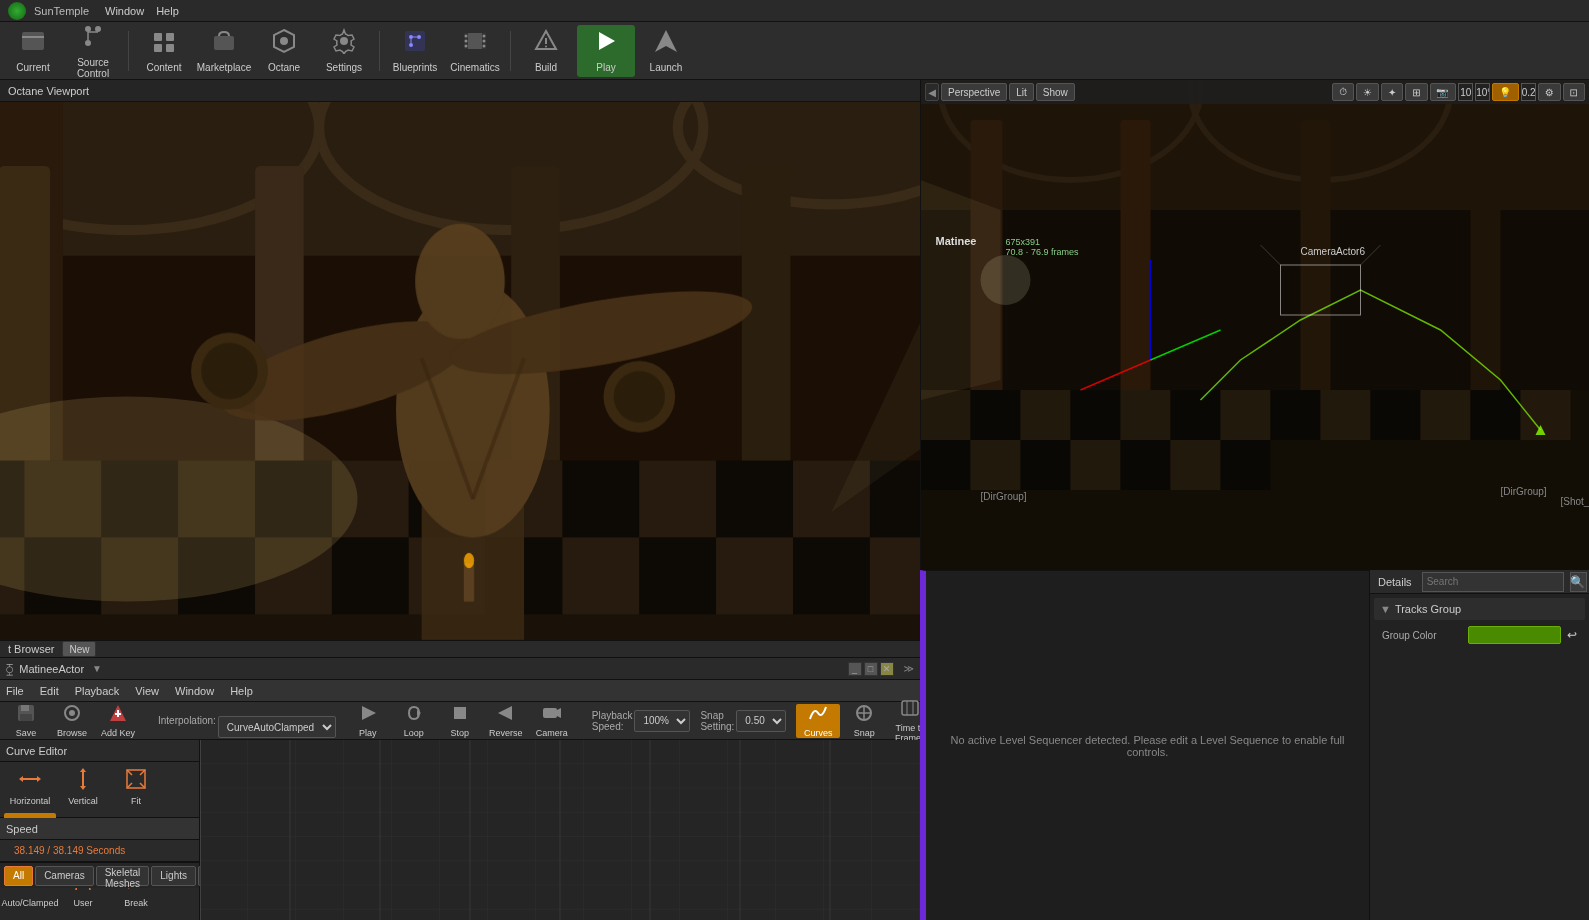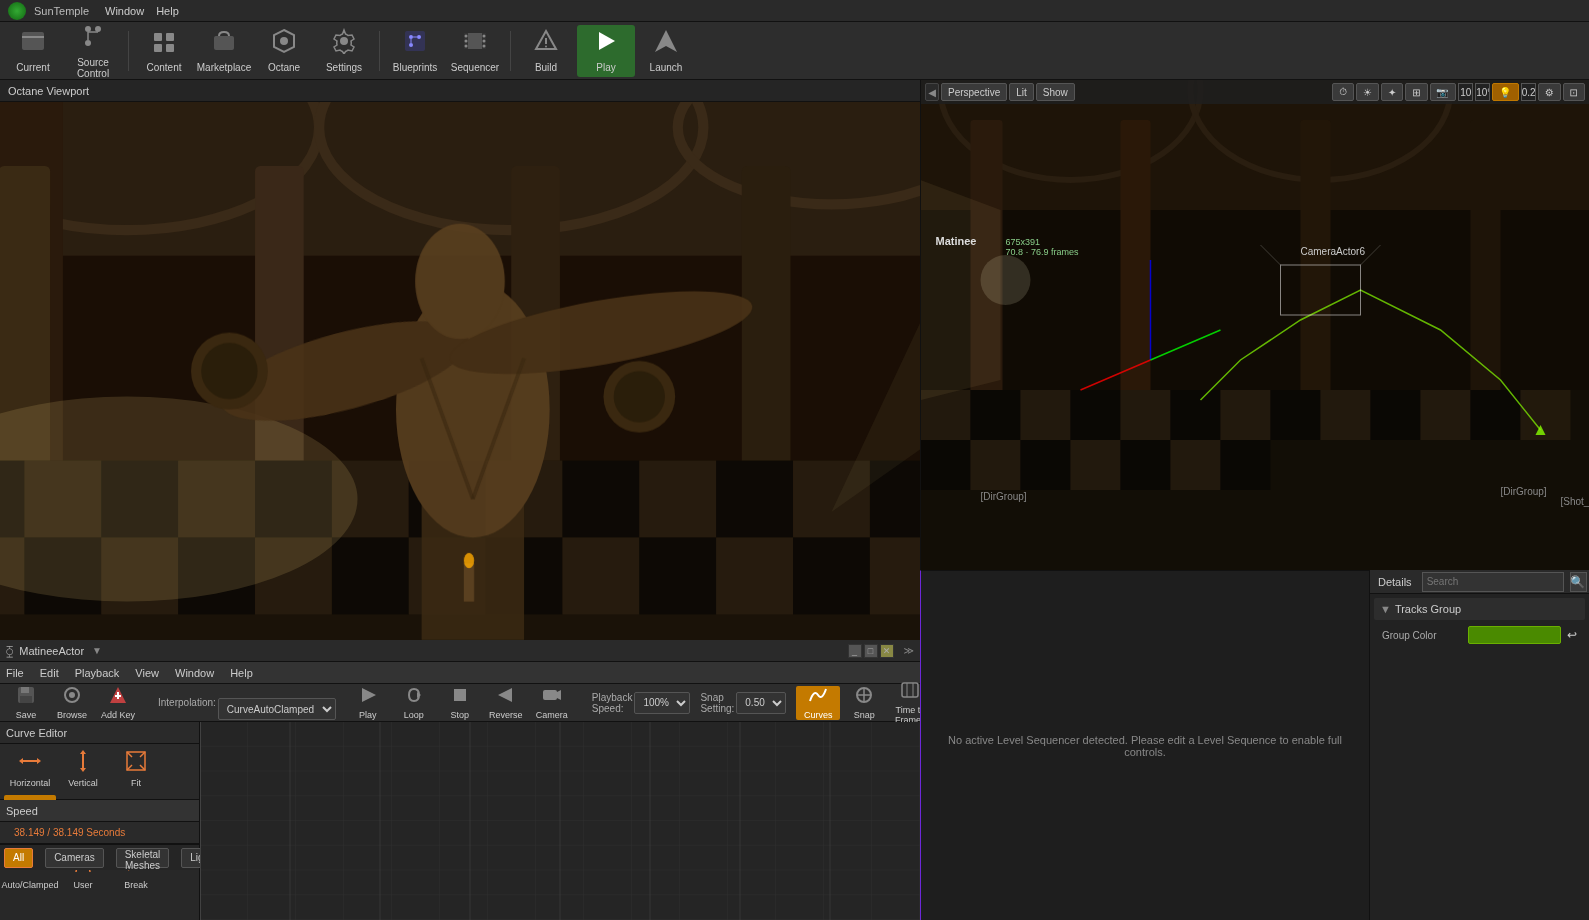--- a/index.html
+++ b/index.html
@@ -238,21 +238,21 @@
       border-bottom: 1px solid #111;
     }
 
     
     #filter-bar {
       background: #252525;
       height: 26px;
       display: flex;
       align-items: center;
       padding: 0 4px;
-      gap: 12px;
+      gap: 2px;
       border-top: 1px solid #111;
     }
     .filter-btn {
       height: 20px;
       padding: 0 8px;
       background: #333;
       border: 1px solid #555;
       color: #ccc;
       font-size: 10px;
       cursor: pointer;
@@ -329,21 +329,21 @@
       width: 15px;
       text-align: center;
     }
 
     
     #sequencer-panel {
       flex: 1;
       background: #1e1e1e;
       display: flex;
       flex-direction: column;
-      border-left: 1px solid #6d28d9;
+      border-left: 6px solid #6d28d9;
       border-top: 1px solid #111;
     }
     #sequencer-msg {
       flex: 1;
       display: flex;
       align-items: center;
       justify-content: center;
       font-size: 11px;
       color: #888;
       text-align: center;
@@ -602,21 +602,21 @@
           <rect x="2" y="5" width="4" height="16" fill="#333"></rect>
           <rect x="20" y="5" width="4" height="16" fill="#333"></rect>
           <circle cx="4" cy="8" r="1.5" fill="#888"></circle>
           <circle cx="4" cy="13" r="1.5" fill="#888"></circle>
           <circle cx="4" cy="18" r="1.5" fill="#888"></circle>
           <circle cx="22" cy="8" r="1.5" fill="#888"></circle>
           <circle cx="22" cy="13" r="1.5" fill="#888"></circle>
           <circle cx="22" cy="18" r="1.5" fill="#888"></circle>
         </svg>
     </span>
-    <span>Sequencer</span>
+    <span>Cinematics</span>
   </button>
   <div class="toolbar-sep"></div>
   <button class="toolbar-btn">
     <span class="tb-icon">
       <svg width="26" height="26" viewBox="0 0 26 26">
           <polygon points="13,3 23,21 3,21" fill="none" stroke="#888" stroke-width="2"></polygon>
           <line x1="13" y1="10" x2="13" y2="16" stroke="#888" stroke-width="2"></line>
           <circle cx="13" cy="18.5" r="1" fill="#888"></circle>
         </svg>
     </span>
@@ -738,20 +738,24 @@
 
         <polygon points="900,0 920,0 920,200 750,320" fill="#f5e090" opacity="0.06"></polygon>
 
         <rect x="463" y="360" width="8" height="30" fill="#5a4020"></rect>
         <ellipse cx="467" cy="358" rx="4" ry="6" fill="#ffaa00" opacity="0.8"></ellipse>
       </svg>
     </div>
 
     <div id="bottom-area">
 
+      <div id="asset-browser-tab">
+        <span style="font-size:11px;color:#ccc;">t Browser</span>
+        <button style="margin-left:8px;background:#555;border:1px solid #333;color:#ccc;font-size:10px;height:16px;padding:0 6px;cursor:pointer;border-radius:2px;">New</button>
+      </div>
 
       <div id="matinee-editor">
 
         <div id="matinee-titlebar">
           <span style="color:#aaa;font-size:12px;">⧲</span>
           <span style="font-size:11px;color:#ccc;">MatineeActor</span>
           <span style="font-size:10px;color:#888;margin-left:2px;">▼</span>
           <div id="matinee-win-controls">
             <div class="win-btn">_</div>
             <div class="win-btn">□</div>

